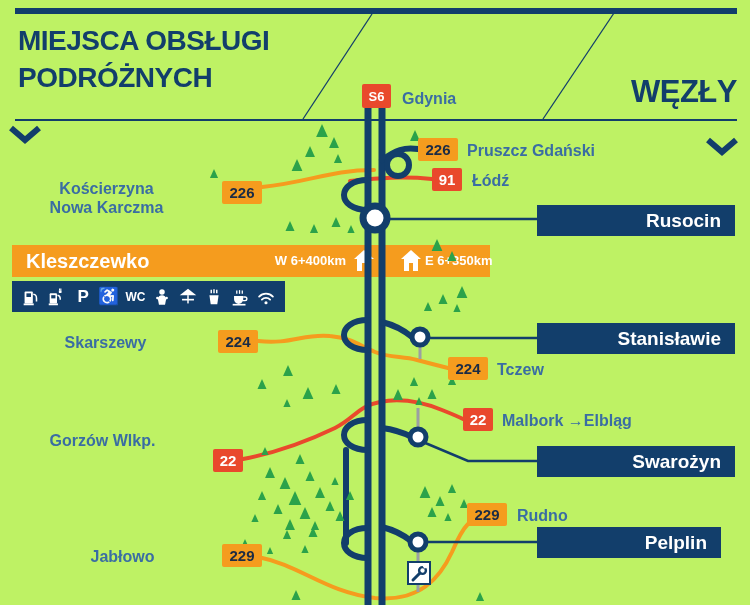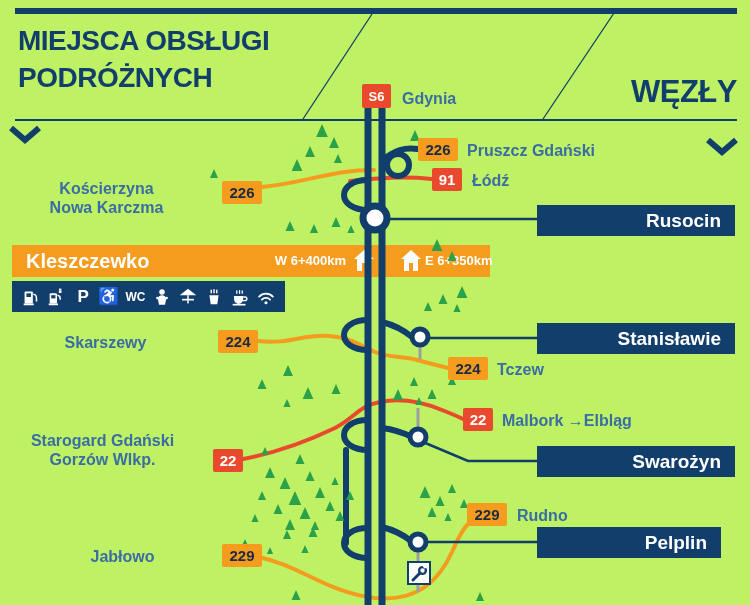--- a/index.html
+++ b/index.html
@@ -267,21 +267,20 @@
   <div class="abs citylabel rlabel z3" style="left:0;top:333px;width:211px;">Skarszewy</div>
 
   <div class="abs badge orange z3" style="left:448px;top:357px;width:40px;height:23px;">224</div>
   <div class="abs citylabel z3" style="left:497px;top:360px;">Tczew</div>
 
   <div class="abs badge red z3" style="left:463px;top:408px;width:30px;height:23px;">22</div>
   <div class="abs citylabel z3" style="left:502px;top:411px;">Malbork →Elbląg</div>
 
   <div class="abs badge red z3" style="left:213px;top:449px;width:30px;height:23px;">22</div>
   <div class="abs citylabel rlabel z3" style="left:0;top:431px;width:205px;">
-    <div>Starogard Gdański</div>
     <div>Gorzów Wlkp.</div>
   </div>
 
   <div class="abs badge orange z3" style="left:467px;top:503px;width:40px;height:23px;">229</div>
   <div class="abs citylabel z3" style="left:517px;top:506px;">Rudno</div>
 
   <div class="abs badge orange z3" style="left:222px;top:544px;width:40px;height:23px;">229</div>
   <div class="abs citylabel rlabel z3" style="left:0;top:547px;width:213px;padding-left:16px;">Jabłowo</div>
 
   <div class="abs wrenchbox z3" style="left:407px;top:561px;width:24px;height:24px;">

